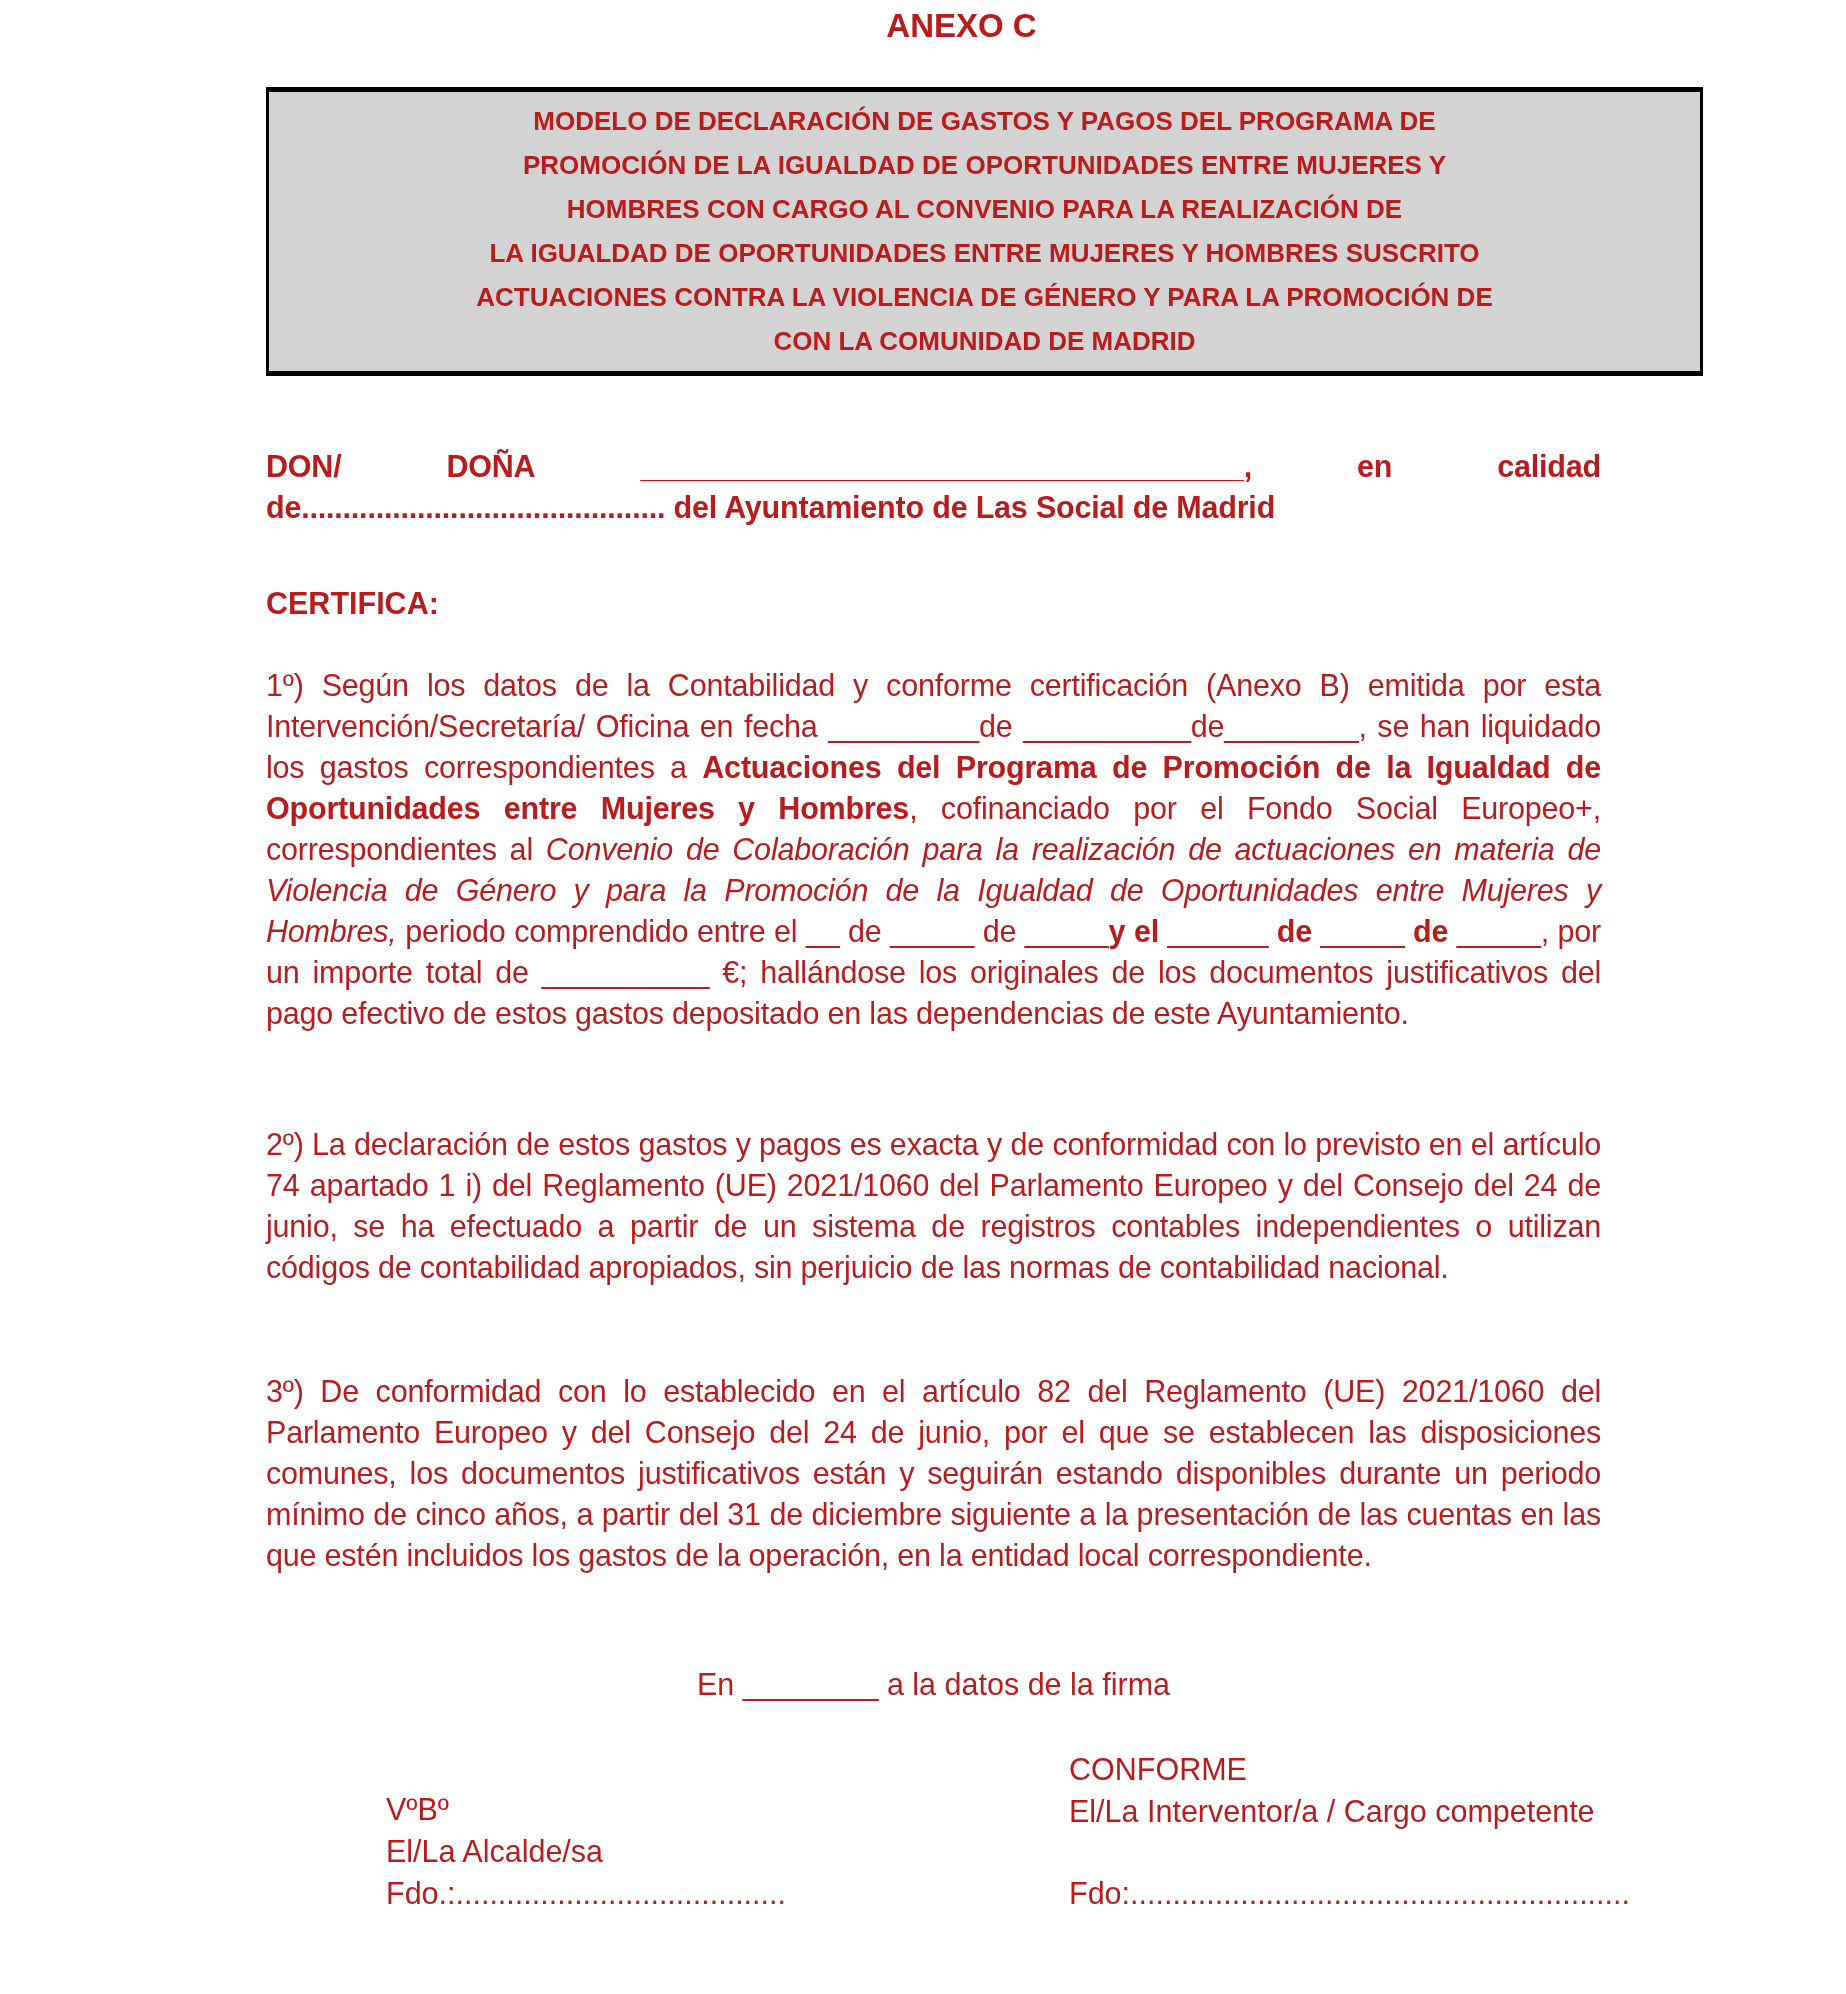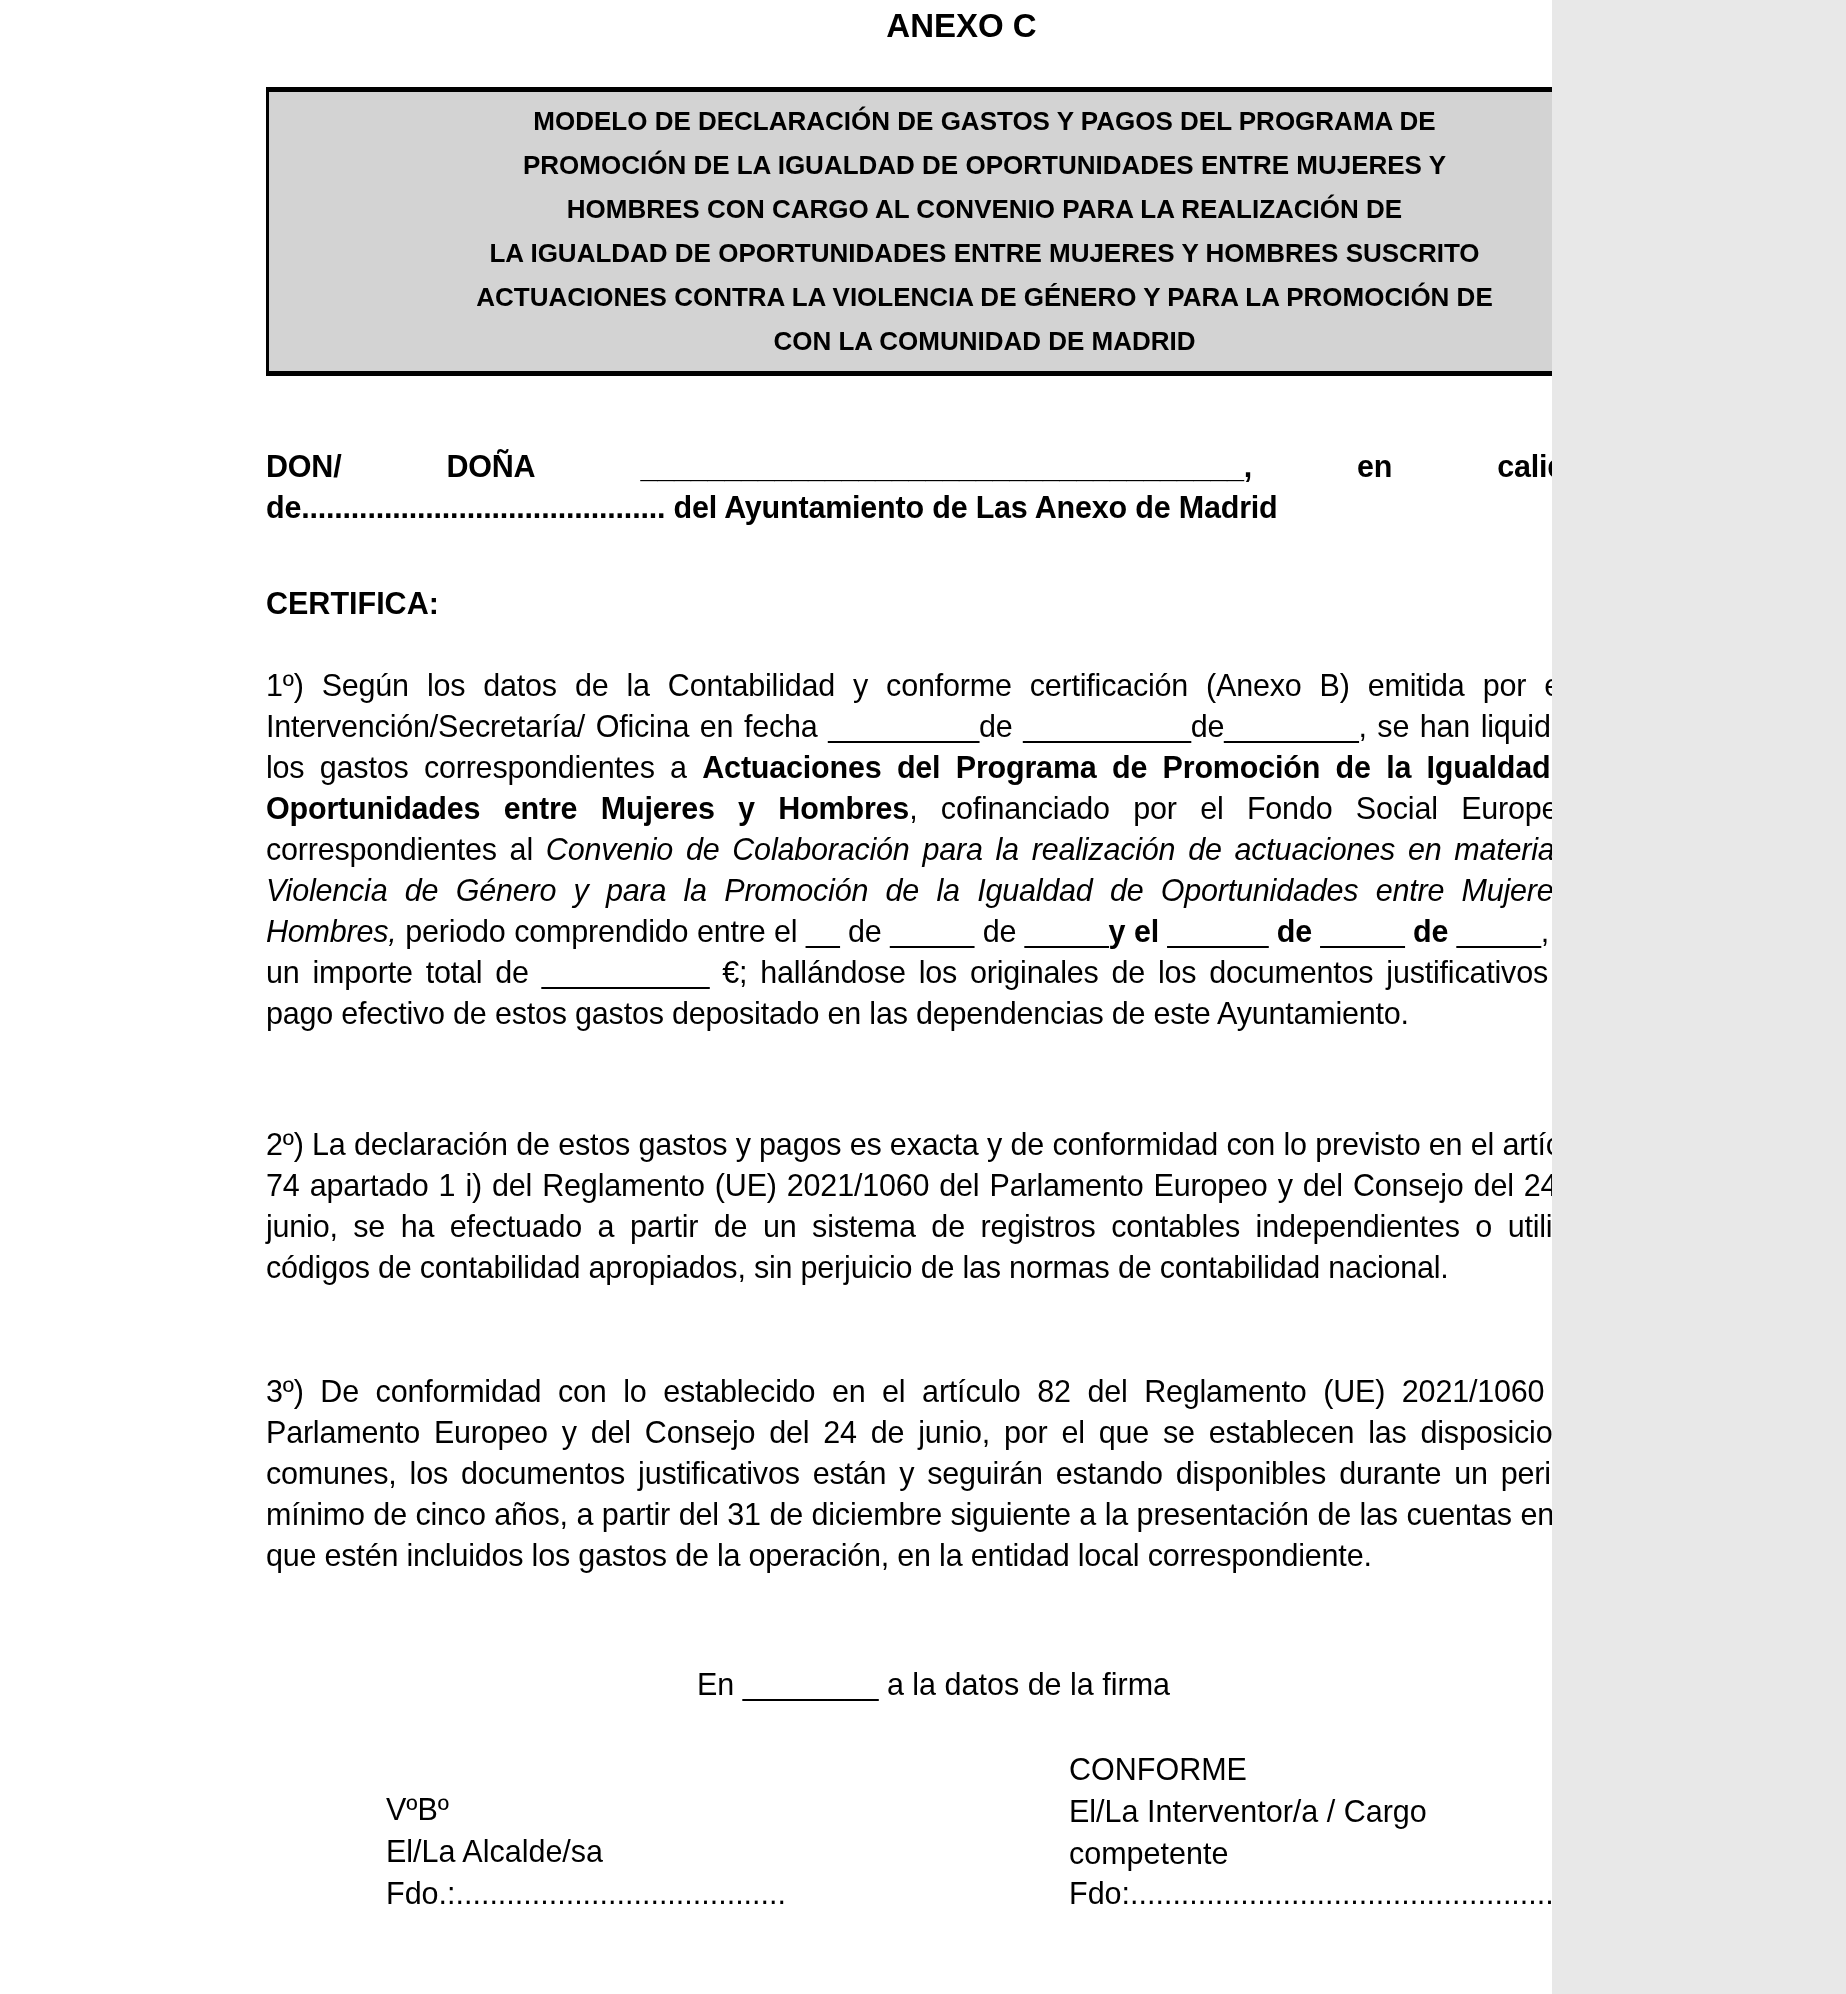--- a/index.html
+++ b/index.html
@@ -1,20 +1,20 @@
 <!DOCTYPE html>
 <html style="font-size:12px"><head>
 <meta charset="utf-8">
 <style>
   html,body{margin:0;padding:0;background:#e8e8e8;}
   .page{
     position:relative;
-    width:1552px;height:1995px;
+    width:1846px;height:1995px;
     background:#ffffff;
-    color:#000000;
+    color:#b91c1c;
     font-family:"Liberation Sans","DejaVu Sans",sans-serif;
     overflow:hidden;
   }
   .anexo-title{
     position:absolute;top:7.4px;left:266px;width:1391px;
     text-align:center;font-weight:bold;font-size:33px;
   }
   .title-box{
     position:absolute;top:87px;left:266px;width:1437px;
     box-sizing:border-box;
@@ -75,21 +75,21 @@
   </div>
 
   <div class="don-block">
     <div class="don-line1">
       <span>DON/</span>
       <span>DOÑA</span>
       <span>____________________________________,</span>
       <span>en</span>
       <span>calidad</span>
     </div>
-    <div class="don-line2">de............................................ del Ayuntamiento de Las Anexo de Madrid</div>
+    <div class="don-line2">de............................................ del Ayuntamiento de Las Social de Madrid</div>
   </div>
 
   <div class="certifica">CERTIFICA:</div>
 
   <p class="para p1"><span>1º) Según los datos de la Contabilidad y conforme certificación (Anexo B) emitida por esta Intervención/Secretaría/ Oficina en fecha _________de __________de________, se han liquidado los gastos correspondientes a </span><span class="b">Actuaciones del Programa de Promoción de la Igualdad de Oportunidades entre Mujeres y Hombres</span><span>, cofinanciado por el Fondo Social Europeo+, correspondientes al </span><span class="i">Convenio de Colaboración para la realización de actuaciones en materia de Violencia de Género y para la Promoción de la Igualdad de Oportunidades entre Mujeres y Hombres,</span><span> periodo comprendido entre el __ de _____ de _____</span><span class="b">y el</span><span> ______ </span><span class="b">de</span><span> _____ </span><span class="b">de</span><span> _____, por un importe total de __________ €; hallándose los originales de los documentos justificativos del pago efectivo de estos gastos depositado en las dependencias de este Ayuntamiento.</span></p>
 
   <p class="para p2">2º) La declaración de estos gastos y pagos es exacta y de conformidad con lo previsto en el artículo 74 apartado 1 i) del Reglamento (UE) 2021/1060 del Parlamento Europeo y del Consejo del 24 de junio, se ha efectuado a partir de un sistema de registros contables independientes o utilizan códigos de contabilidad apropiados, sin perjuicio de las normas de contabilidad nacional.</p>
 
   <p class="para p3">3º) De conformidad con lo establecido en el artículo 82 del Reglamento (UE) 2021/1060 del Parlamento Europeo y del Consejo del 24 de junio, por el que se establecen las disposiciones comunes, los documentos justificativos están y seguirán estando disponibles durante un periodo mínimo de cinco años, a partir del 31 de diciembre siguiente a la presentación de las cuentas en las que estén incluidos los gastos de la operación, en la entidad local correspondiente.</p>
 

